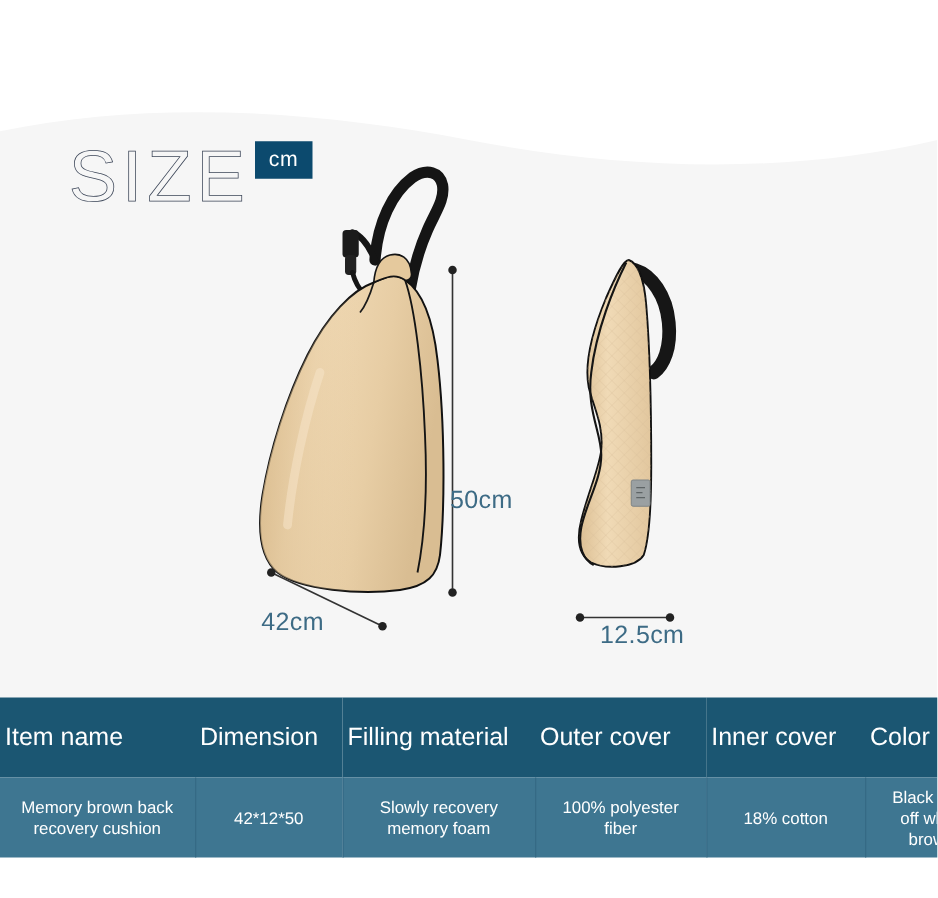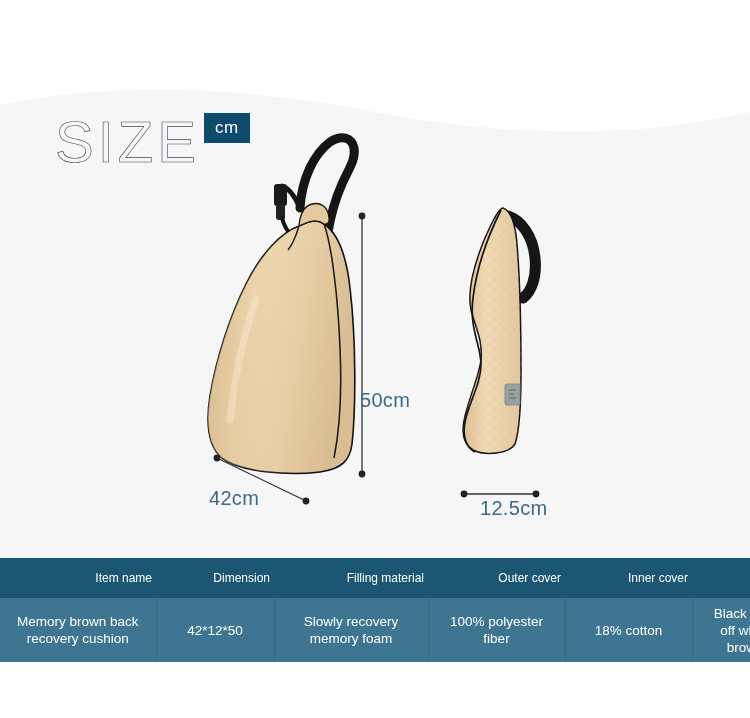--- a/index.html
+++ b/index.html
@@ -71,24 +71,24 @@
   
   .spec-table{
     position:absolute;left:0;top:558px;width:750px;
     border-collapse:collapse;
     table-layout:fixed;
   }
   .spec-table th{
     background:#1b5672;
     color:#ffffff;
     font-weight:normal;
-    font-size:12px;
-    height:40px;
+    font-size:20px;
+    height:64px;
     vertical-align:middle;
-    text-align:right;
+    text-align:left;
     padding:0 4px;
     border:none;
   }
   .spec-table td{
     background:#3e7691;
     color:#ffffff;
     font-size:13.5px;
     line-height:17px;
     height:64px;
     vertical-align:middle;

